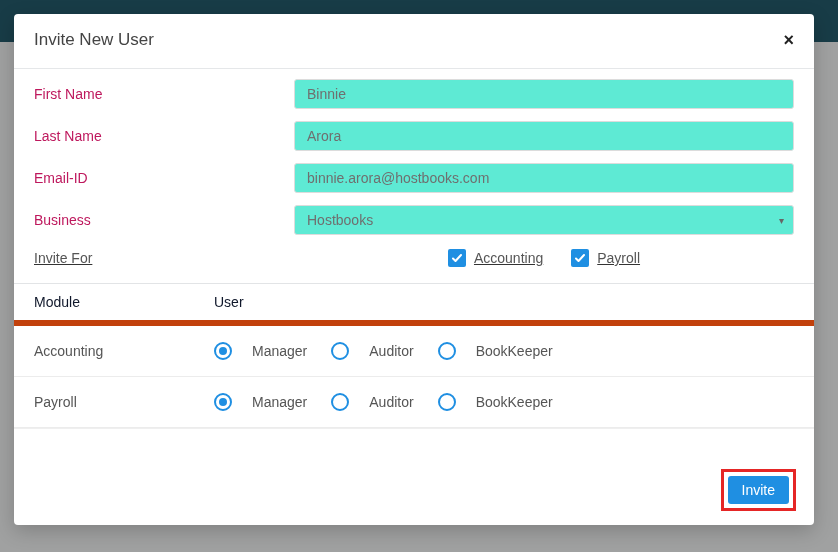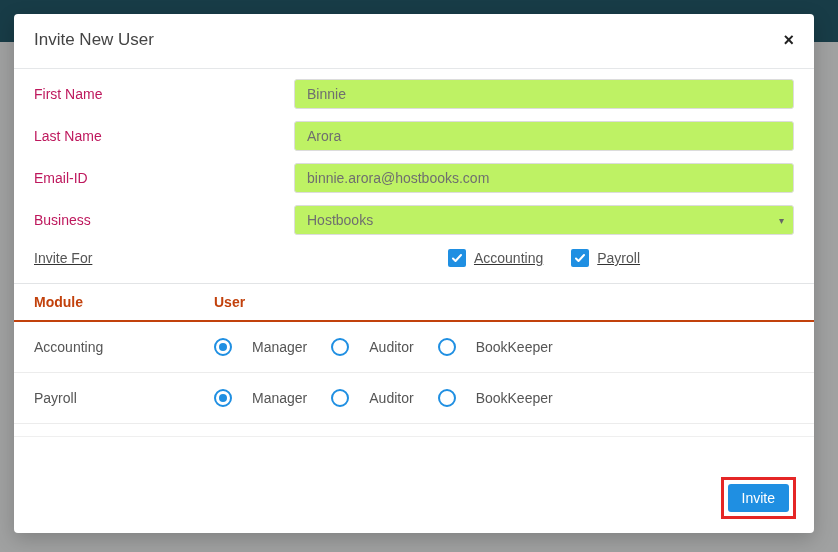--- a/index.html
+++ b/index.html
@@ -86,21 +86,21 @@
       flex: 1;
     }
     .text-input, .select-input {
       width: 100%;
       height: 30px;
       padding: 4px 12px;
       border: 1px solid #dcdcdc;
       border-radius: 3px;
       font-size: 14px;
       color: #6f6f6f;
-      background: #bef264;
+      background: #5eead4;
     }
     .select-input {
       appearance: none;
       padding-right: 40px;
       background-image: none;
     }
     .select-wrap {
       position: relative;
     }
     .select-caret {
@@ -152,23 +152,23 @@
     .checkbox-text {
       color: #555;
     }
     .roles-table {
       margin-top: 4px;
       border-top: 1px solid #e2e4e6;
     }
     .roles-header {
       display: flex;
       padding: 10px 20px;
-      border-bottom: 2px solid #c2410c;
-      font-weight: 700;
-      color: #c2410c;
+      border-bottom: 6px solid #c2410c;
+      font-weight: 400;
+      color: #0f172a;
     }
     .col-module {
       width: 180px;
     }
     .col-role {
       flex: 1;
     }
     .roles-row {
       display: flex;
       align-items: center;
@@ -208,21 +208,21 @@
       border-radius: 50%;
     }
     .radio-text {
       color: #555;
     }
     .modal-footer {
       padding: 40px 18px 14px 18px;
       display: flex;
       justify-content: flex-end;
       border-top: 1px solid #efefef;
-      margin-top: 12px;
+      margin-top: 0;
     }
     .invite-btn-wrap {
       border: 3px solid #e52626;
       padding: 4px;
       display: inline-block;
     }
     .invite-btn {
       background: #1f8fe2;
       color: #fff;
       border: none;

